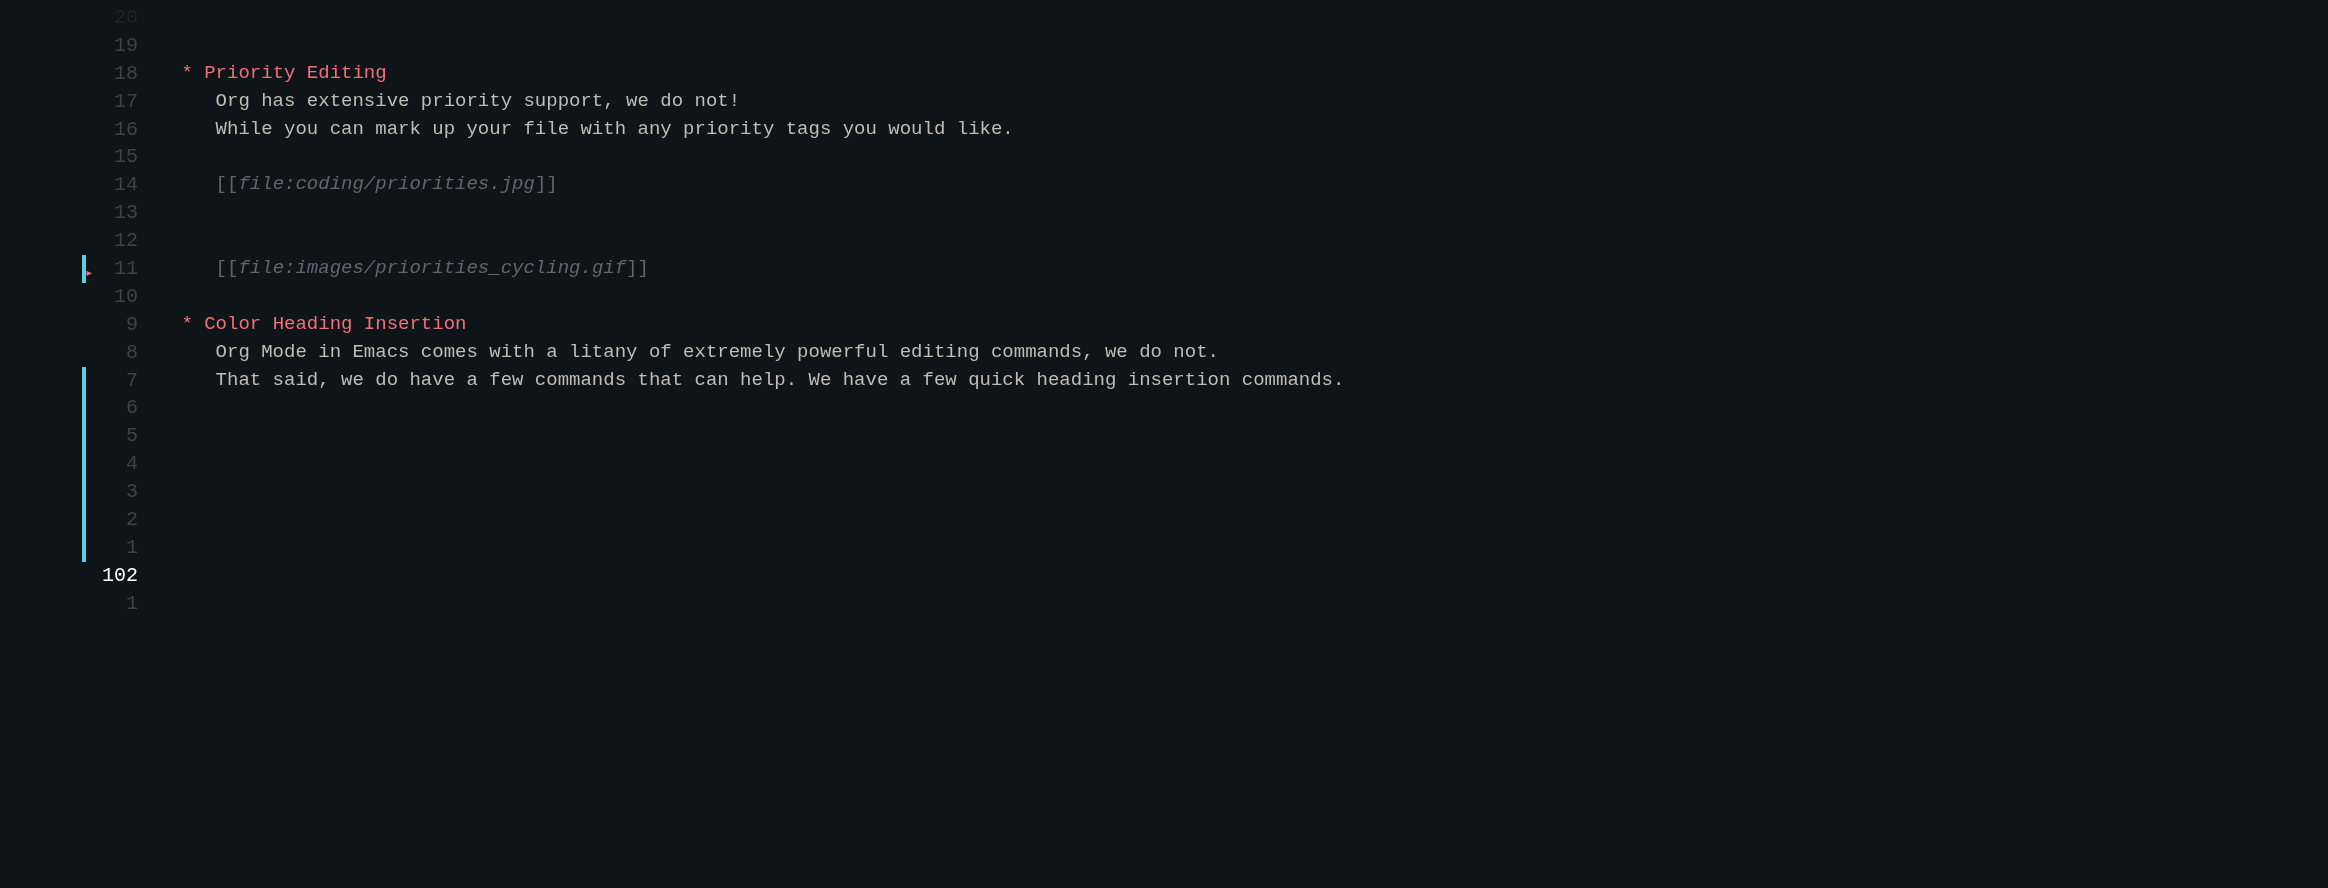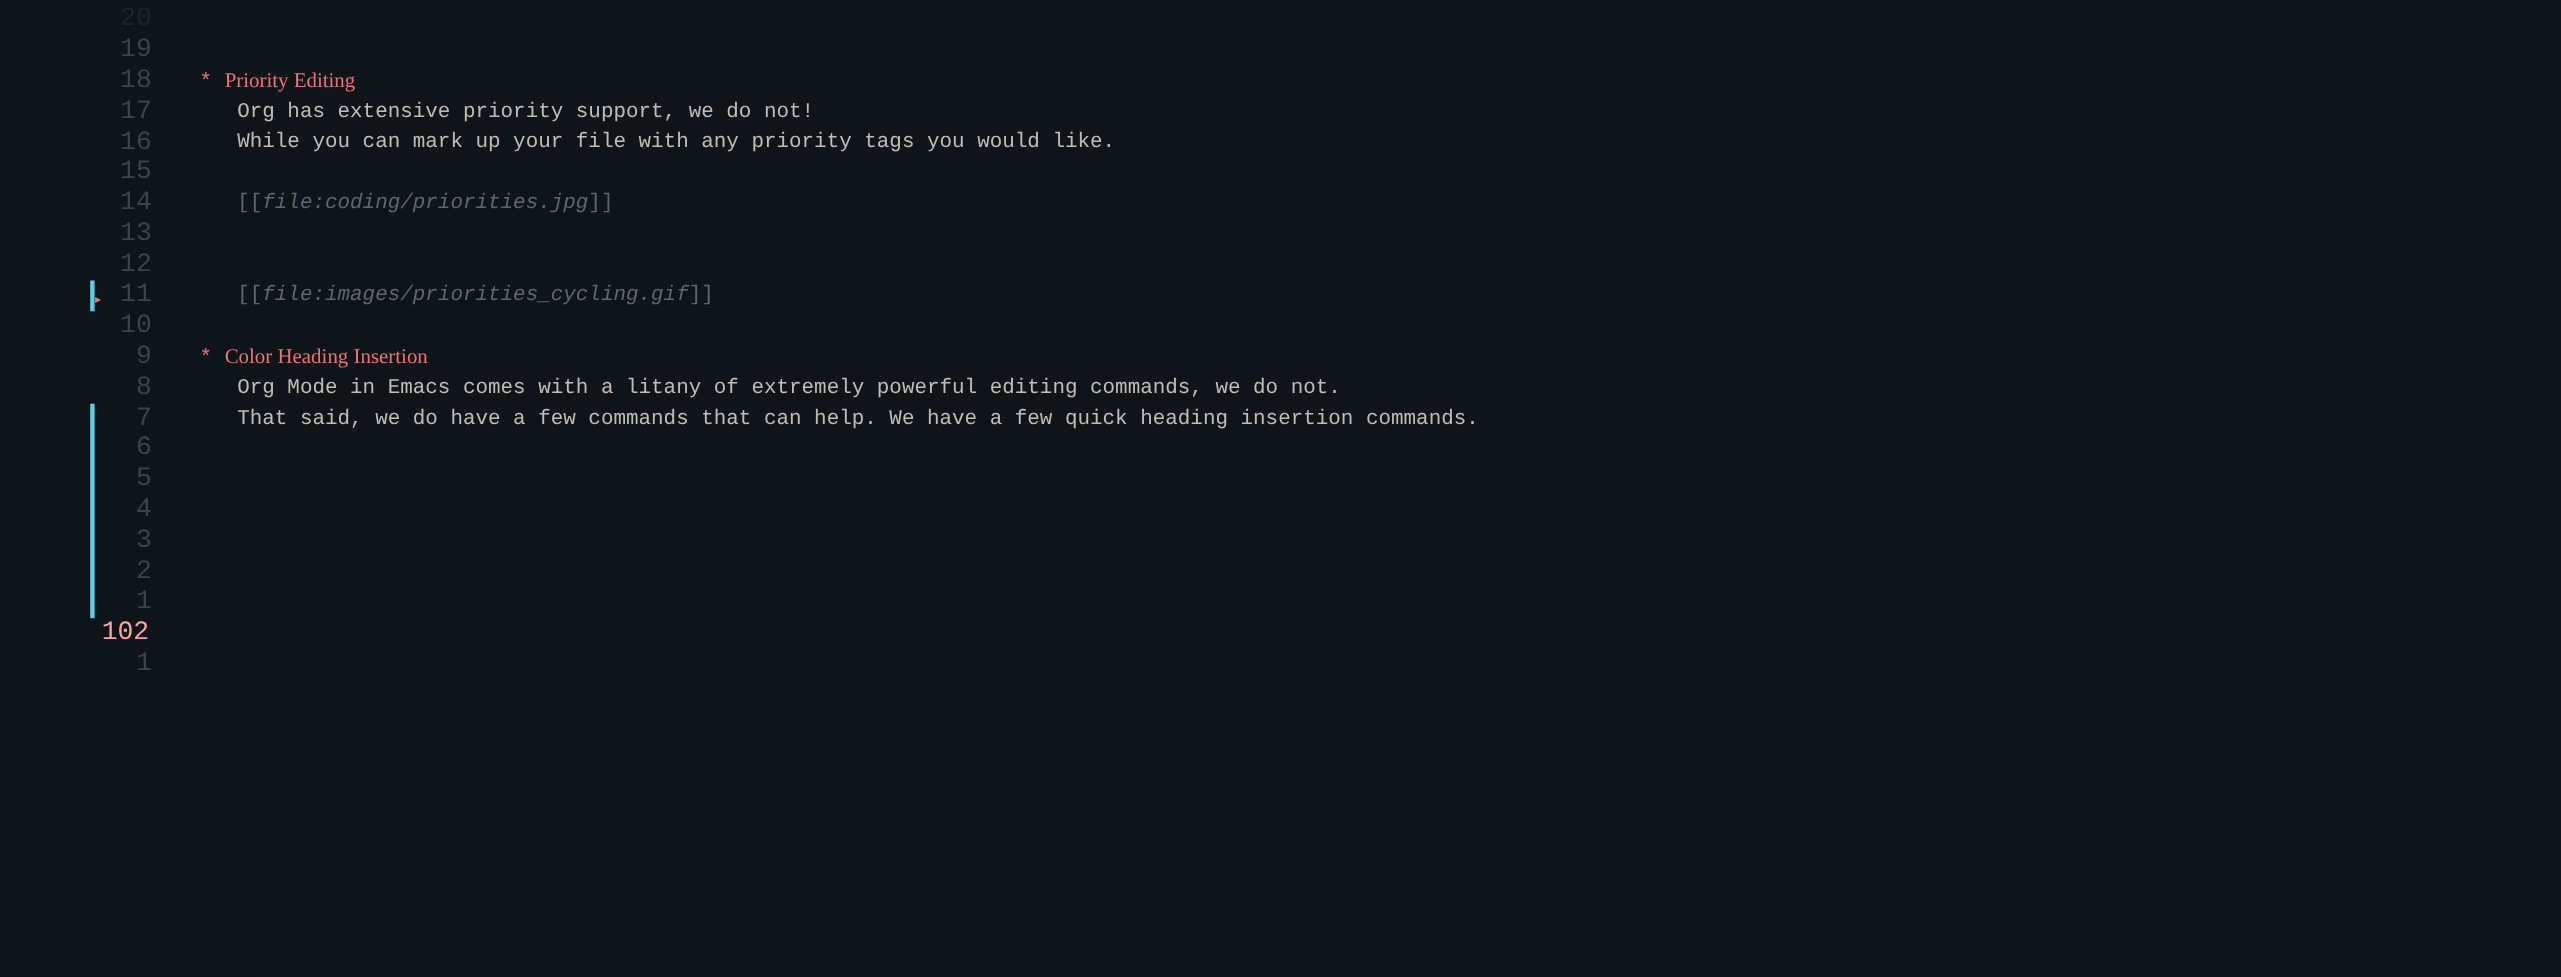--- a/index.html
+++ b/index.html
@@ -43,42 +43,41 @@
       padding-top: 4px;
       text-align: right;
       color: #3d424d;
       flex-shrink: 0;
       user-select: none;
     }
     .line-number {
       padding-right: 22px;
       height: 27.9px;
       line-height: 27.9px;
-      font-size: 24px;
+      font-size: 20px;
     }
     .line-number.current {
-      color: #fca5a5;
-      text-align: center;
+      color: #ffffff;
     }
     .code-area {
       flex: 1;
       padding-top: 4px;
       padding-left: 10px;
       overflow: hidden;
     }
     .code-line {
       height: 27.9px;
       line-height: 27.9px;
       white-space: pre;
       font-size: 19px;
     }
     .link-bracket { color: #5c6773; }
     .link-text { color: #5c6773; font-style: italic; }
     .star { color: #f07178; }
-    .heading { color: #f07178; font-family: Liberation Serif, serif; }
+    .heading { color: #f07178; }
     .plain { color: #bfbdb6; text-align: right; }
     .dim-line { opacity: 0.35; }
   </style>
 </head>
 <body>
 
 <div class="editor">
   <div class="gutter-marks" id="gutter-marks">
       <div class="mark" style="top: 255.1px; height: 27.9px;"></div>
       <div class="mark-red" style="top: 263.05px;">▸</div>

